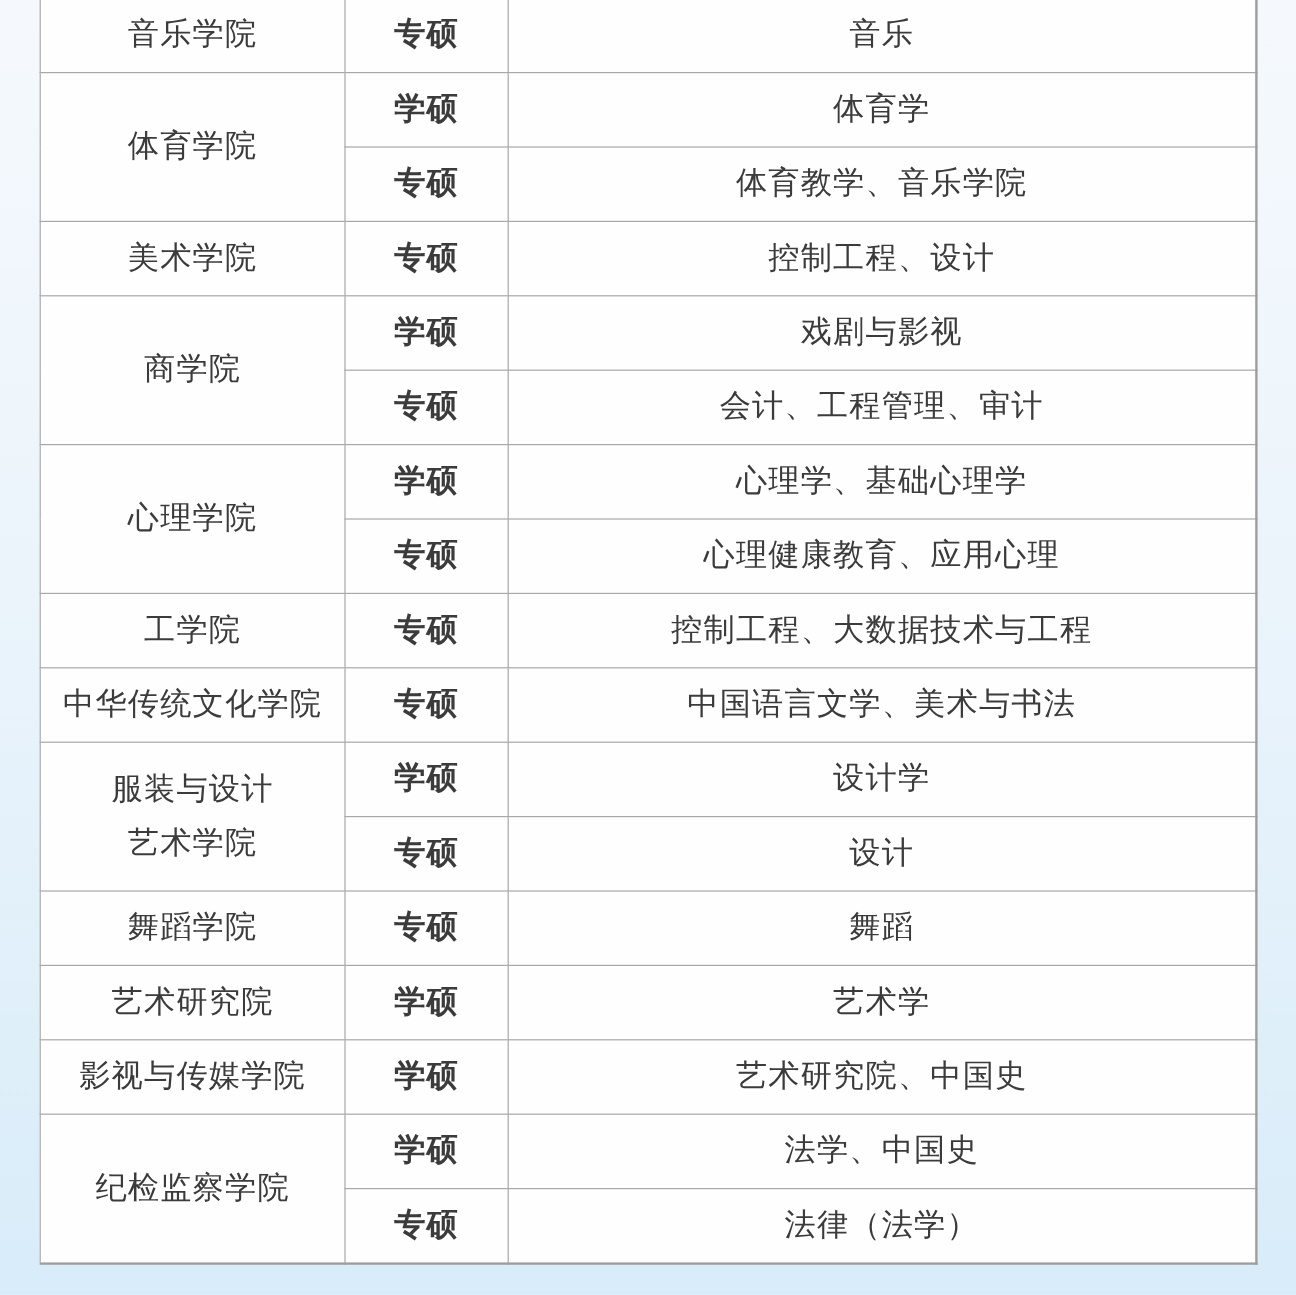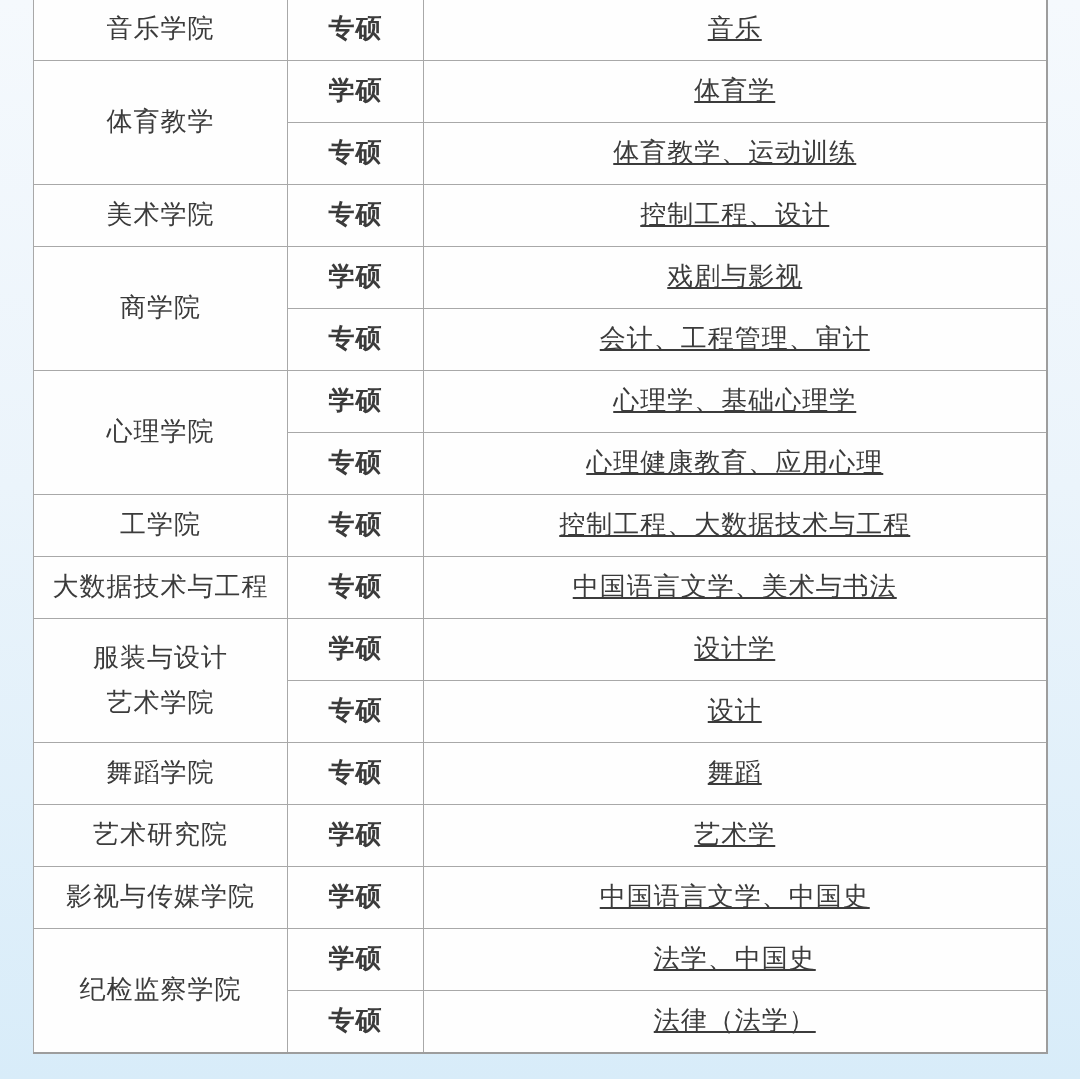--- a/index.html
+++ b/index.html
@@ -38,46 +38,46 @@
     color: #3b3b3b;
     white-space: pre-line;   
     background: #fefefe;
   }
   table.programs-table {
     border-bottom: 2px solid #9d9d9d;
     border-right: 2px solid #9d9d9d;
   }
   td.college-cell { letter-spacing: 1px; }
   td.type-cell    { letter-spacing: 1px; font-weight: bold; }
-  td.programs-cell{ letter-spacing: 1px; text-decoration: underline; }
+  td.programs-cell{ letter-spacing: 1px; }
 </style>
 </head>
 <body>
 
 <div class="page">
   <table class="programs-table">
     <colgroup>
       <col style="width:254px">
       <col style="width:136px">
       <col style="width:623px">
     </colgroup>
     <tbody>
         <tr>
           <td class="college-cell" rowspan="1">音乐学院</td>
           <td class="type-cell">专硕</td>
           <td class="programs-cell">音乐</td>
         </tr>
         <tr>
-          <td class="college-cell" rowspan="2">体育教学</td>
+          <td class="college-cell" rowspan="2">体育学院</td>
           <td class="type-cell">学硕</td>
           <td class="programs-cell">体育学</td>
         </tr>
         <tr>
           <td class="type-cell">专硕</td>
-          <td class="programs-cell">体育教学、运动训练</td>
+          <td class="programs-cell">体育教学、音乐学院</td>
         </tr>
         <tr>
           <td class="college-cell" rowspan="1">美术学院</td>
           <td class="type-cell">专硕</td>
           <td class="programs-cell">控制工程、设计</td>
         </tr>
         <tr>
           <td class="college-cell" rowspan="2">商学院</td>
           <td class="type-cell">学硕</td>
           <td class="programs-cell">戏剧与影视</td>
@@ -94,21 +94,21 @@
         <tr>
           <td class="type-cell">专硕</td>
           <td class="programs-cell">心理健康教育、应用心理</td>
         </tr>
         <tr>
           <td class="college-cell" rowspan="1">工学院</td>
           <td class="type-cell">专硕</td>
           <td class="programs-cell">控制工程、大数据技术与工程</td>
         </tr>
         <tr>
-          <td class="college-cell" rowspan="1">大数据技术与工程</td>
+          <td class="college-cell" rowspan="1">中华传统文化学院</td>
           <td class="type-cell">专硕</td>
           <td class="programs-cell">中国语言文学、美术与书法</td>
         </tr>
         <tr>
           <td class="college-cell" rowspan="2">服装与设计
 艺术学院</td>
           <td class="type-cell">学硕</td>
           <td class="programs-cell">设计学</td>
         </tr>
         <tr>
@@ -121,21 +121,21 @@
           <td class="programs-cell">舞蹈</td>
         </tr>
         <tr>
           <td class="college-cell" rowspan="1">艺术研究院</td>
           <td class="type-cell">学硕</td>
           <td class="programs-cell">艺术学</td>
         </tr>
         <tr>
           <td class="college-cell" rowspan="1">影视与传媒学院</td>
           <td class="type-cell">学硕</td>
-          <td class="programs-cell">中国语言文学、中国史</td>
+          <td class="programs-cell">艺术研究院、中国史</td>
         </tr>
         <tr>
           <td class="college-cell" rowspan="2">纪检监察学院</td>
           <td class="type-cell">学硕</td>
           <td class="programs-cell">法学、中国史</td>
         </tr>
         <tr>
           <td class="type-cell">专硕</td>
           <td class="programs-cell">法律（法学）</td>
         </tr>

